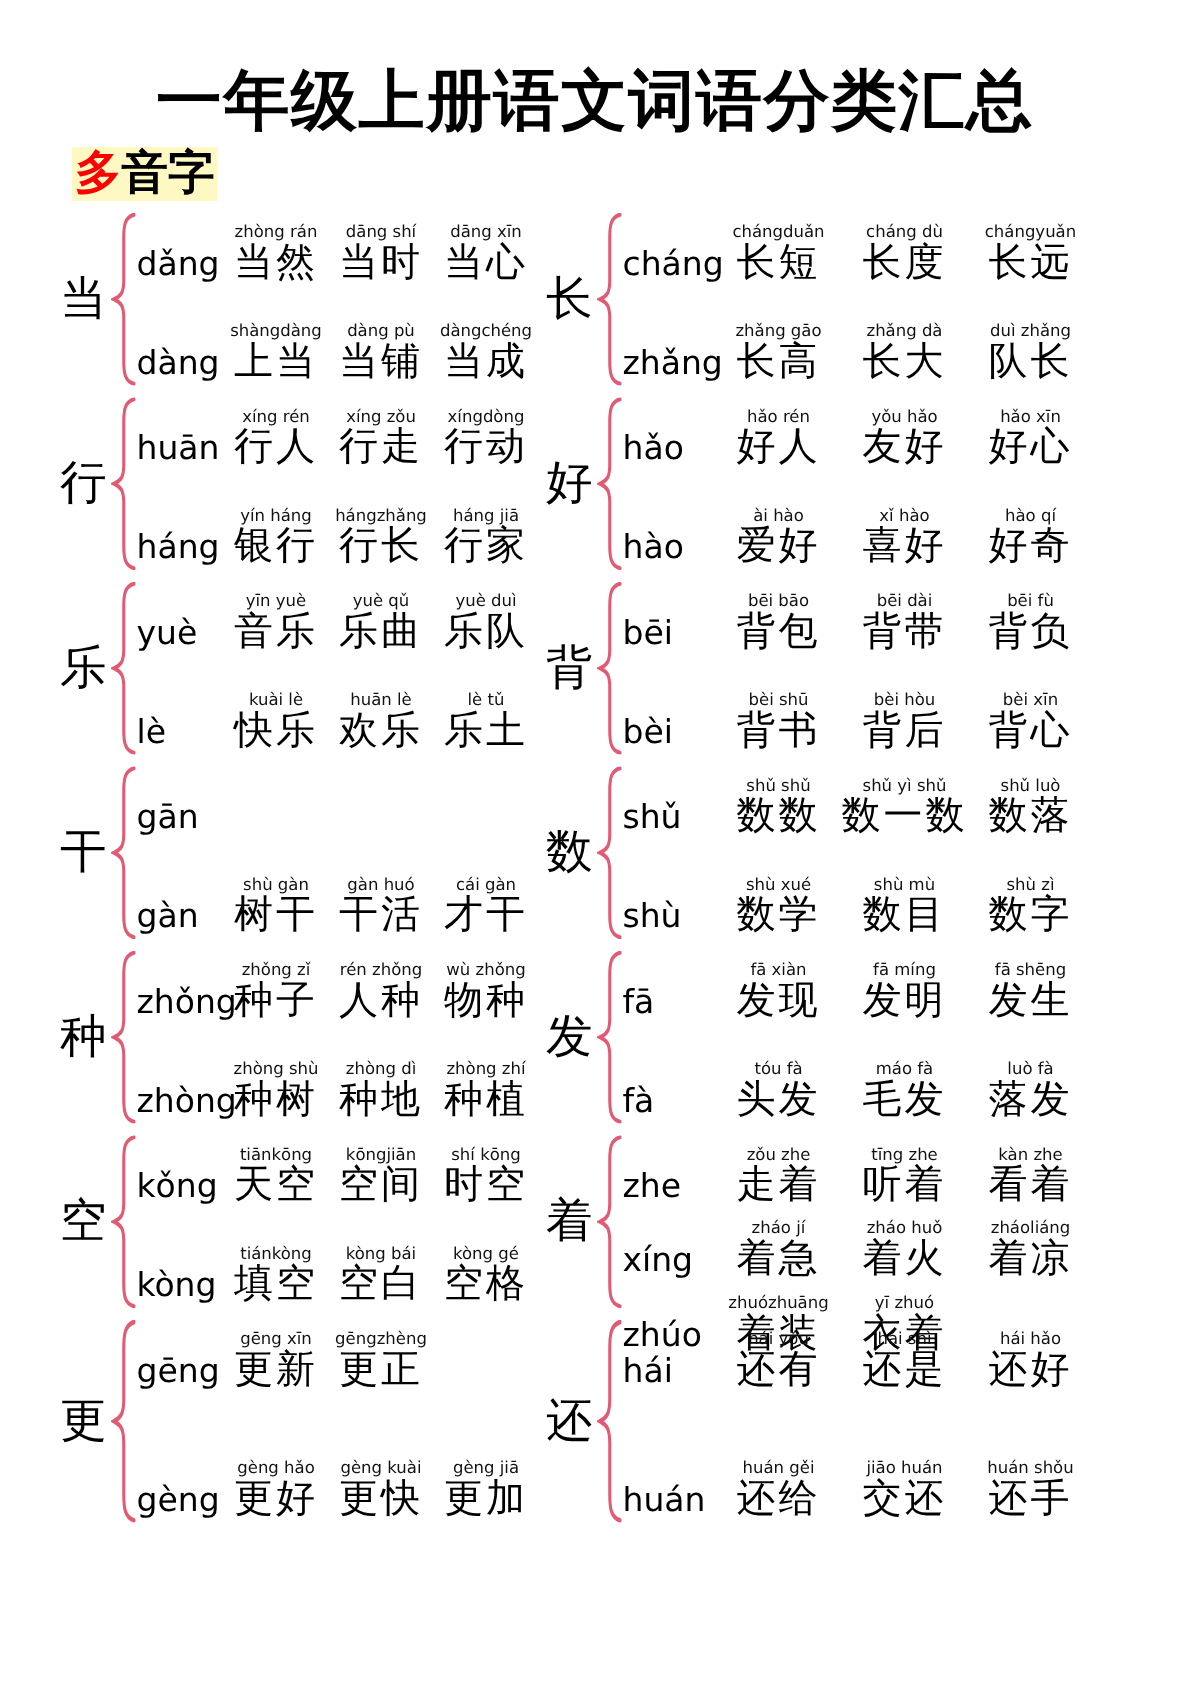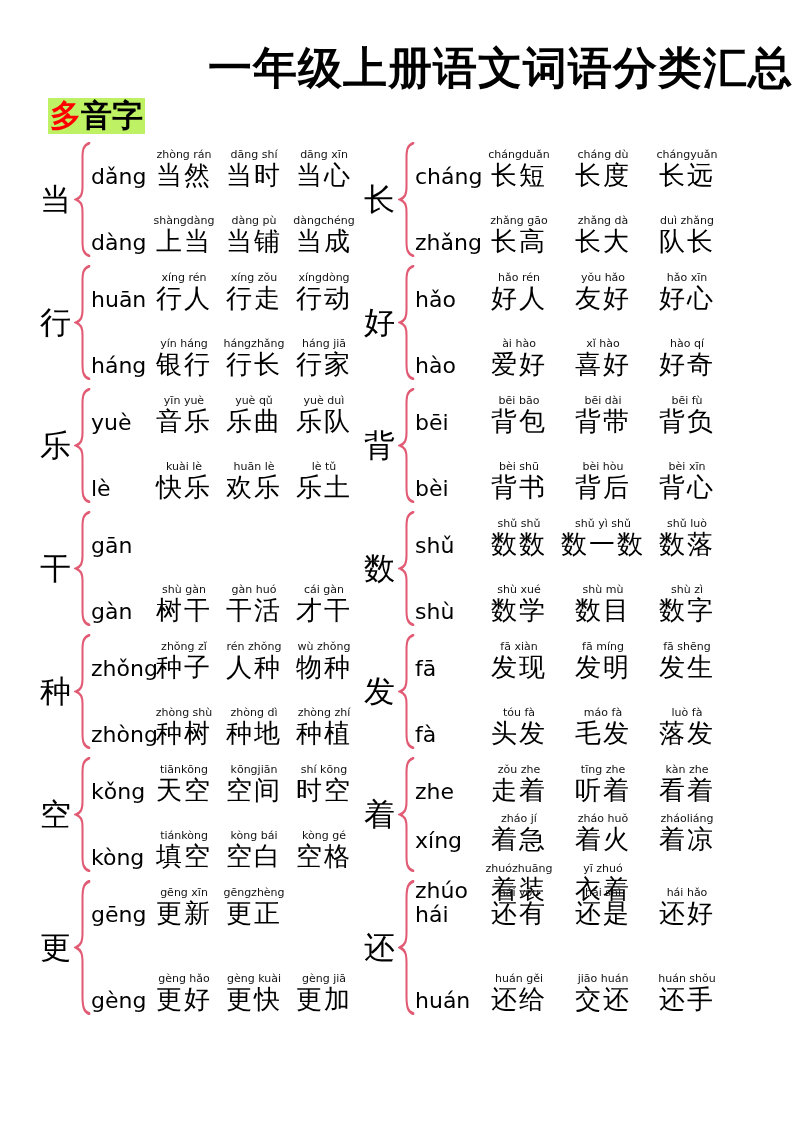--- a/index.html
+++ b/index.html
@@ -2,25 +2,25 @@
 <html><head>
 <meta charset="utf-8">
 <style>
   html,body{margin:0;padding:0;background:#fff;}
   body{
     width:793px;height:1122px;
     font-family:"DejaVu Sans",sans-serif;
     color:#000;overflow:hidden;position:relative;
   }
   .page-title{
-    text-align:right;font-size:44px;font-weight:bold;
+    text-align:center;font-size:44px;font-weight:bold;
     letter-spacing:1px;margin:44px 0 6px 0;line-height:1.1;
   }
   .section-heading{
-    display:inline-block;margin-left:48px;background:#bef264;
+    display:inline-block;margin-left:48px;background:#fef9c3;
     font-size:31px;font-weight:bold;line-height:1.15;padding:0 2px;
   }
   .section-heading .red{color:#ff0000;}
   .content{
     display:grid;grid-template-columns:320px 1fr;
     padding:4px 10px 0 40px;column-gap:4px;
   }
   .col{display:flex;flex-direction:column;}
   .group{display:flex;height:123px;align-items:stretch;}
   .group.last{height:143px;}

